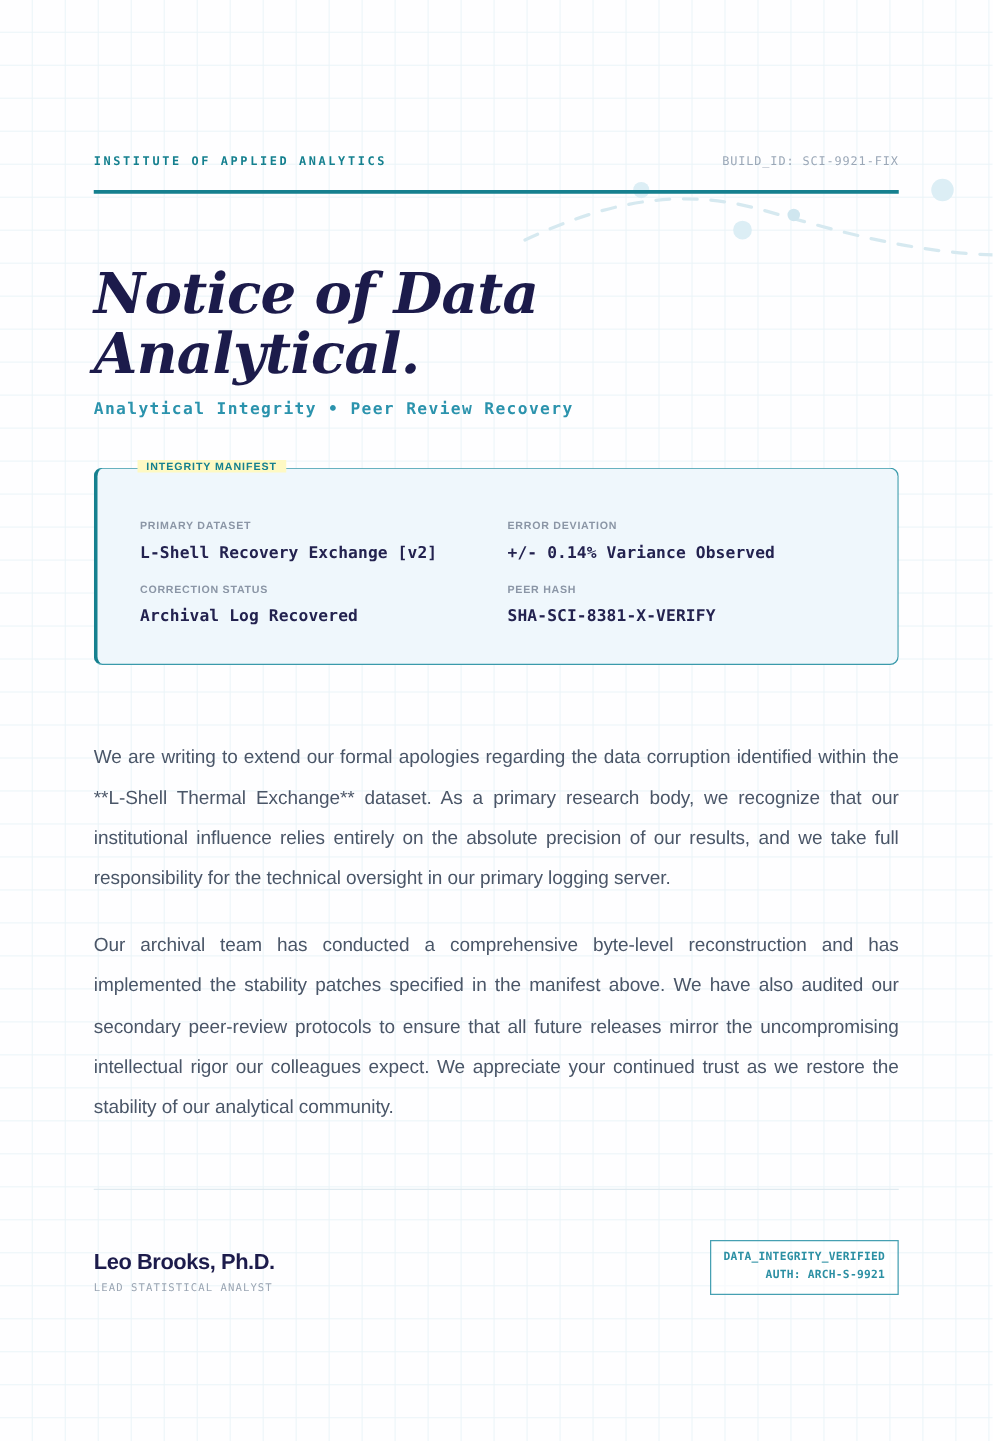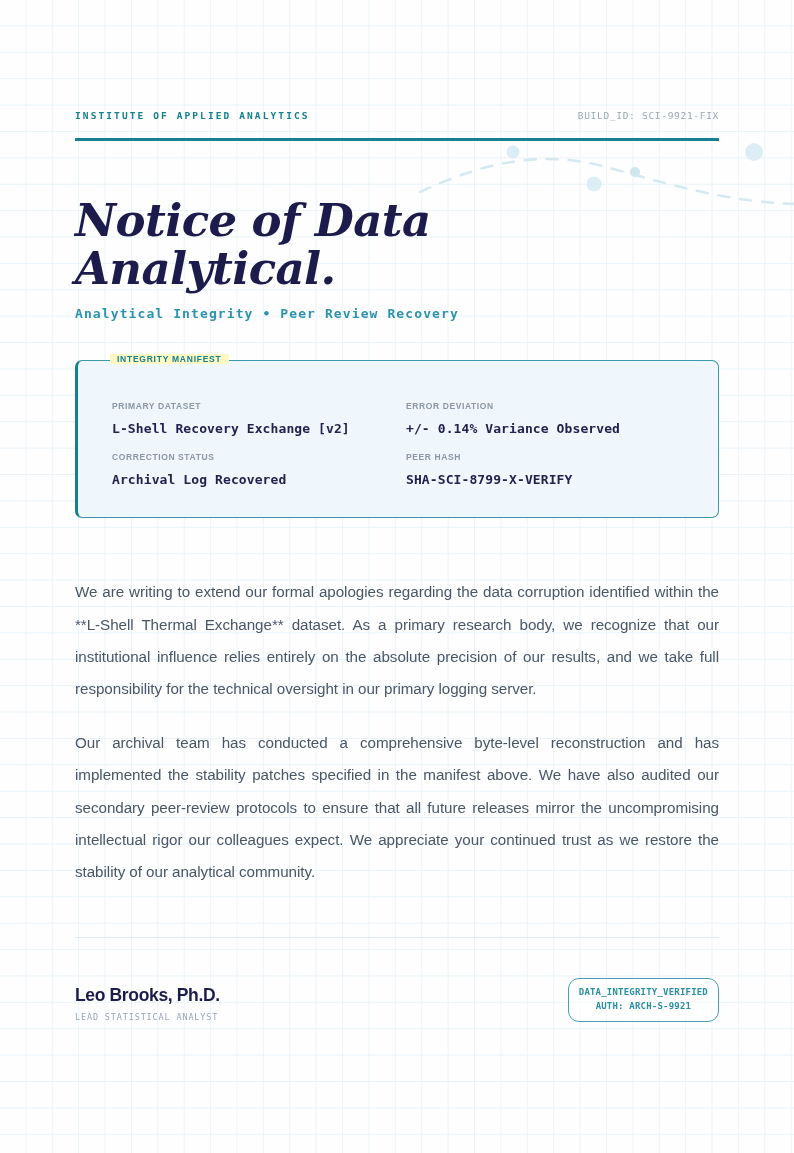--- a/index.html
+++ b/index.html
@@ -31,21 +31,21 @@
     background-image:
       linear-gradient(to right, var(--grid) 1px, transparent 1px),
       linear-gradient(to bottom, var(--grid) 1px, transparent 1px);
     background-size:26.4px 26.4px;
     background-position:-1px -1px;
     overflow:hidden;
   }
   .content{
     position:relative;
     z-index:3;
-    padding:0 75px;
+    padding:14px 75px;
   }
 
   
   .decor{
     position:absolute;
     top:120px; left:420px;
     width:400px; height:110px;
     z-index:1;
     pointer-events:none;
   }
@@ -184,24 +184,24 @@
   .sig-role{
     margin-top:6px;
     font-family:"DejaVu Sans Mono","Liberation Mono",monospace;
     font-size:8.5px;
     letter-spacing:.85px;
     color:#9aa5b3;
     text-transform:uppercase;
   }
   .verify-badge{
     border:1.5px solid #46a0b2;
-    border-radius:11px;
+    border-radius:0;
     padding:7px 10px 8px;
     background:rgba(255,255,255,.55);
-    text-align:center;
+    text-align:right;
   }
   .verify-line{
     font-family:"DejaVu Sans Mono","Liberation Mono",monospace;
     font-size:9px;
     font-weight:700;
     letter-spacing:.2px;
     color:#2b8fa3;
     line-height:1.5;
     white-space:nowrap;
   }
@@ -250,21 +250,21 @@
           <div class="field-value">+/- 0.14% Variance Observed</div>
         </div>
 
         <div>
           <div class="field-label">CORRECTION STATUS</div>
           <div class="field-value">Archival Log Recovered</div>
         </div>
 
         <div>
           <div class="field-label">PEER HASH</div>
-          <div class="field-value">SHA-SCI-8799-X-VERIFY</div>
+          <div class="field-value">SHA-SCI-8381-X-VERIFY</div>
         </div>
 
       </div>
     </section>
 
     <section class="body-copy">
       <p>We are writing to extend our formal apologies regarding the data corruption identified within the **L-Shell Thermal Exchange** dataset. As a primary research body, we recognize that our institutional influence relies entirely on the absolute precision of our results, and we take full responsibility for the technical oversight in our primary logging server.</p>
       <p>Our archival team has conducted a comprehensive byte-level reconstruction and has implemented the stability patches specified in the manifest above. We have also audited our secondary peer-review protocols to ensure that all future releases mirror the uncompromising intellectual rigor our colleagues expect. We appreciate your continued trust as we restore the stability of our analytical community.</p>
     </section>
 

